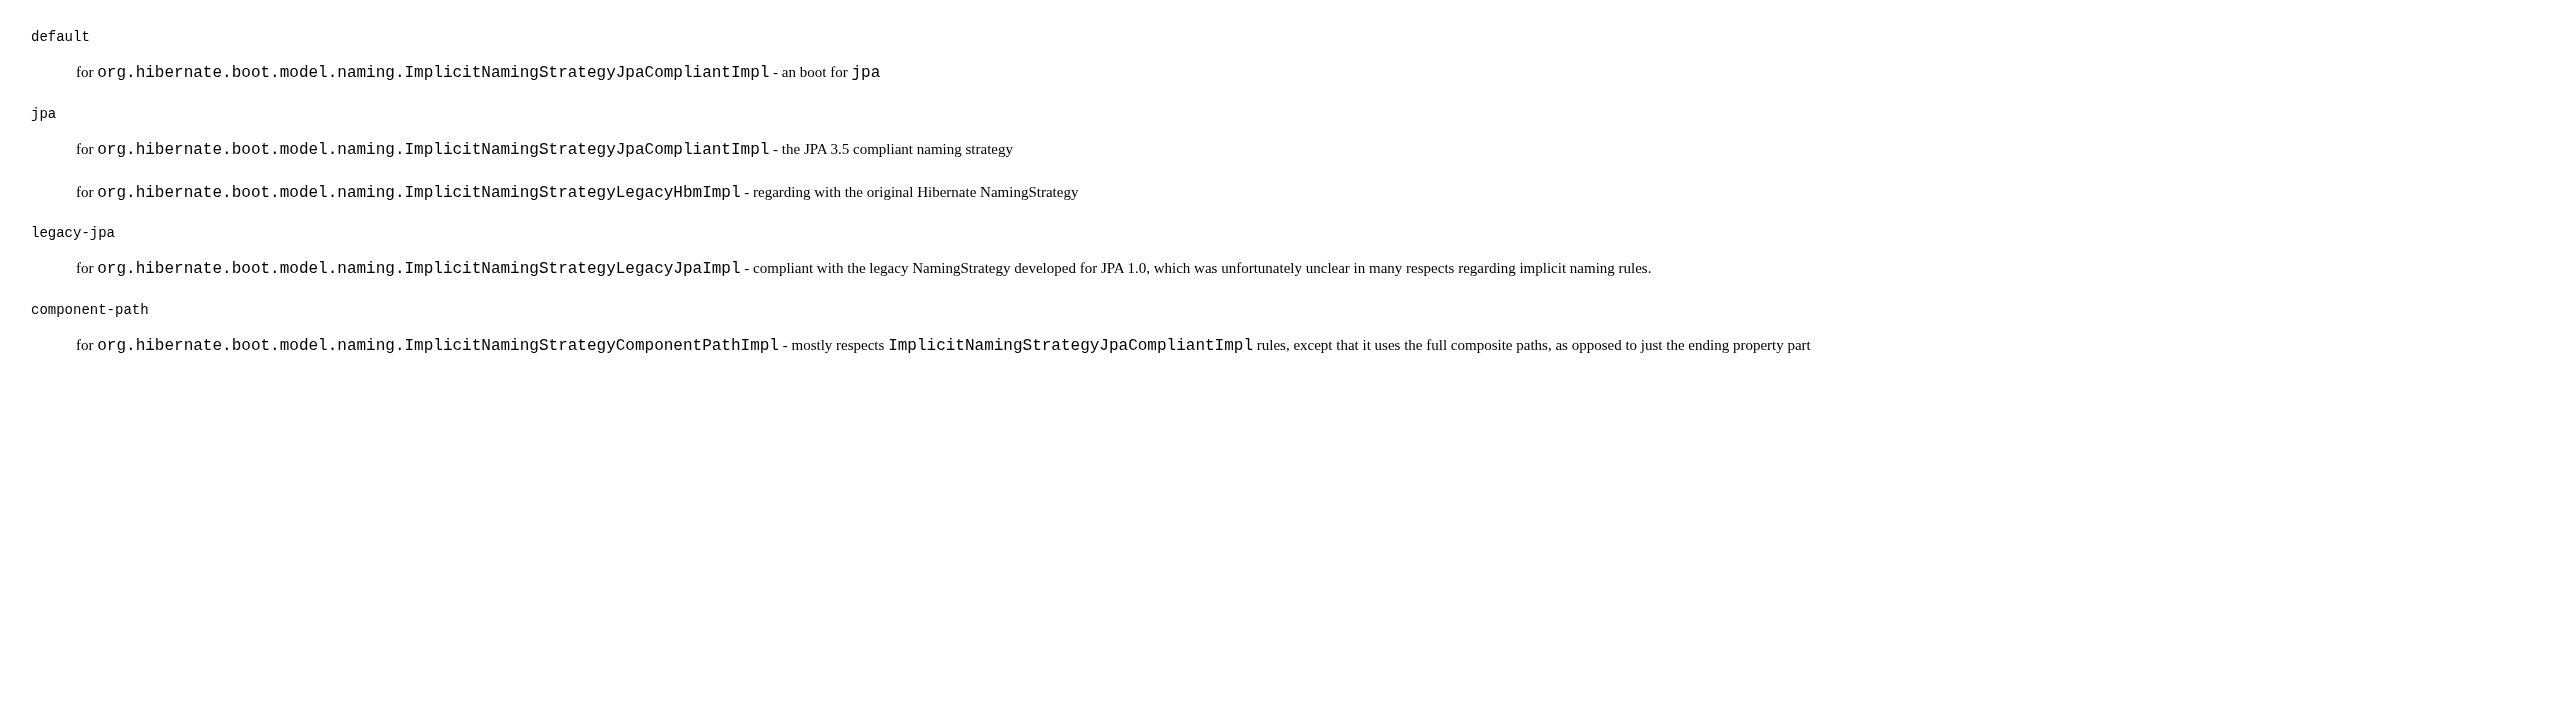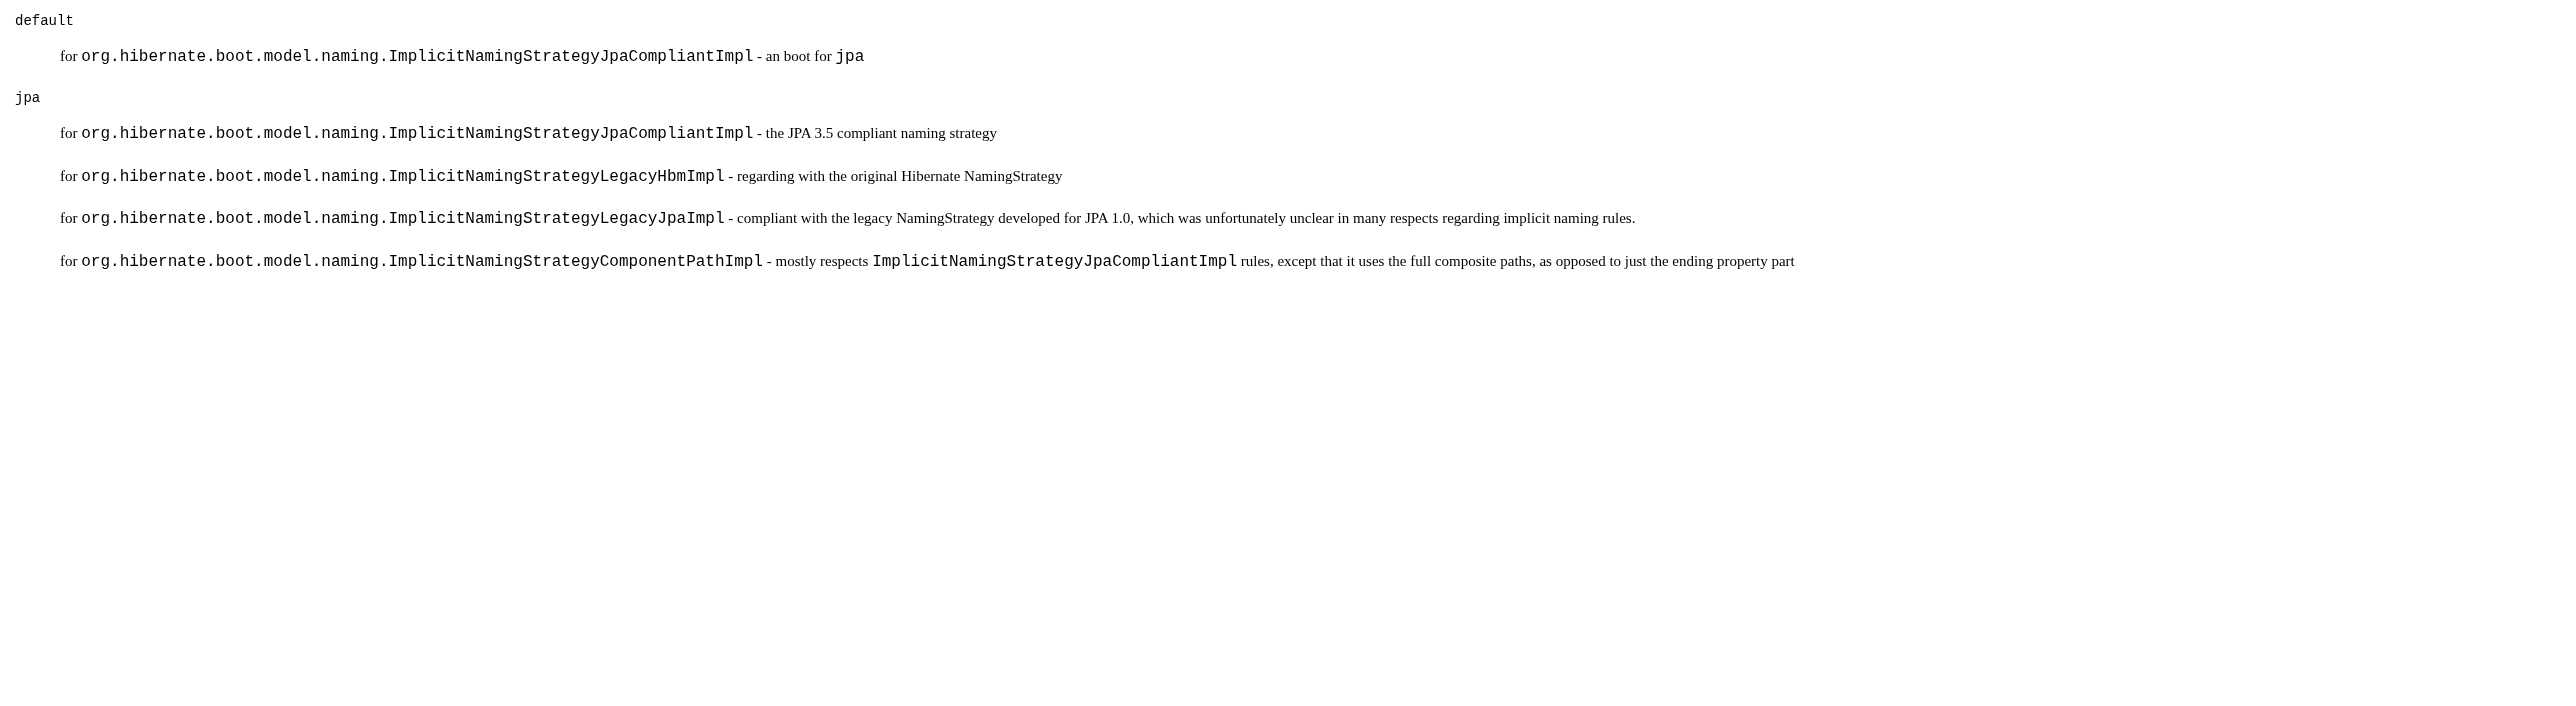--- a/index.html
+++ b/index.html
@@ -5,21 +5,21 @@
     body {
       font-family: Georgia, 'Times New Roman', serif;
       font-size: 15px;
       color: #000;
       background: #fff;
       margin: 0;
       padding: 11.2px 15px;
       line-height: 1.5;
     }
     dl {
-      margin: 0;
+      margin: 16px;
     }
     dt {
       font-family: 'Courier New', Courier, monospace;
       font-size: 14px;
       margin: 0 0 13px 0;
       padding: 0;
     }
     dd {
       margin: 0 0 18.7px 45px;
       padding: 0;
@@ -40,21 +40,23 @@
 
   <dt>jpa</dt>
   <dd>
     <span>for </span><code>org.hibernate.boot.model.naming.ImplicitNamingStrategyJpaCompliantImpl</code><span> - </span><span>the JPA 3.5 compliant naming strategy</span><code></code><span></span>
   </dd>
 
   <dd>
     <span>for </span><code>org.hibernate.boot.model.naming.ImplicitNamingStrategyLegacyHbmImpl</code><span> - </span><span>regarding with the original Hibernate NamingStrategy</span><code></code><span></span>
   </dd>
 
+  <dt>legacy-jpa</dt>
   <dd>
     <span>for </span><code>org.hibernate.boot.model.naming.ImplicitNamingStrategyLegacyJpaImpl</code><span> - </span><span>compliant with the legacy NamingStrategy developed for JPA 1.0, which was unfortunately unclear in many respects regarding implicit naming rules.</span><code></code><span></span>
   </dd>
 
+  <dt>component-path</dt>
   <dd>
     <span>for </span><code>org.hibernate.boot.model.naming.ImplicitNamingStrategyComponentPathImpl</code><span> - </span><span>mostly respects </span><code>ImplicitNamingStrategyJpaCompliantImpl</code><span> rules, except that it uses the full composite paths, as opposed to just the ending property part</span>
   </dd>
 </dl>
 
 
 </body></html>

